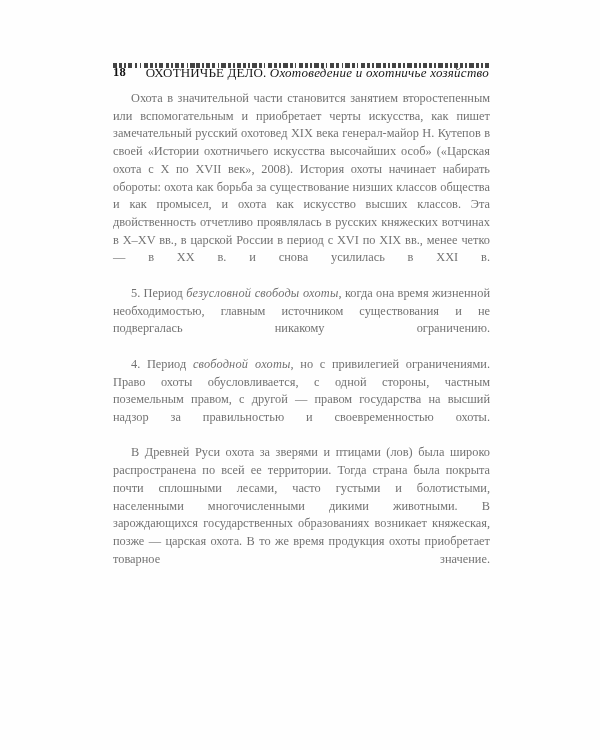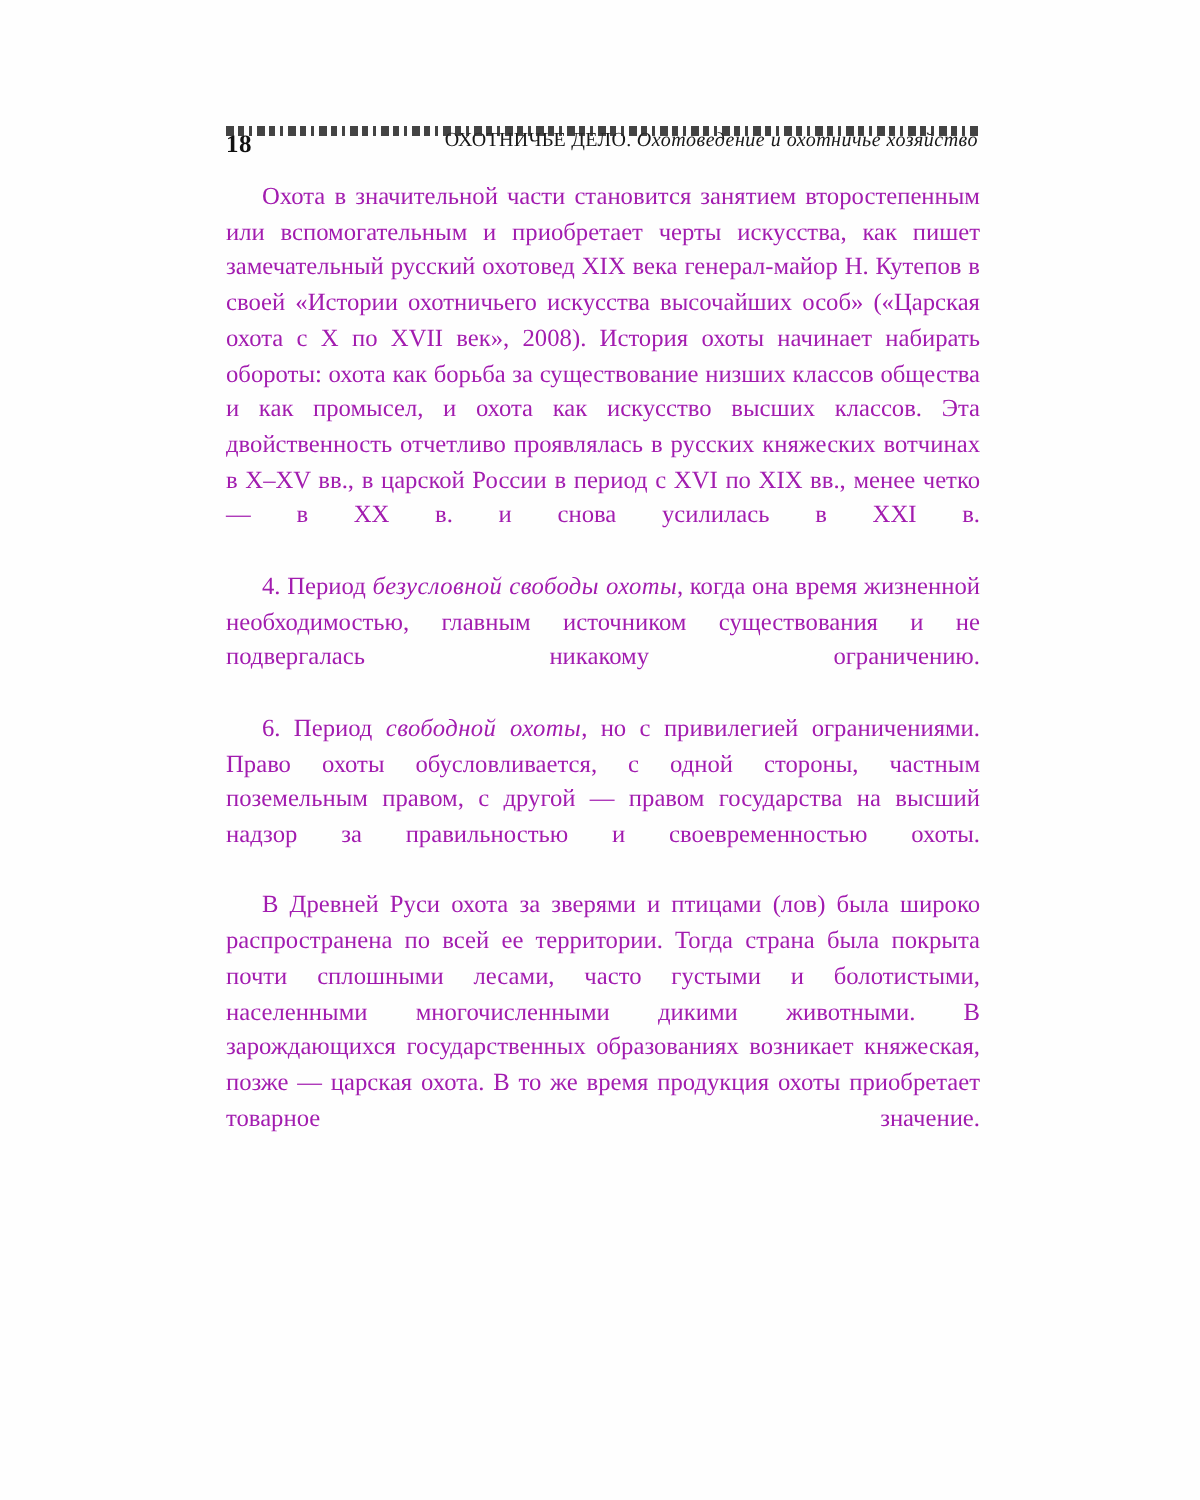--- a/index.html
+++ b/index.html
@@ -37,21 +37,21 @@
     margin-top: 23px;
   }
   .folio {
     font-weight: bold;
     font-size: 12.5px;
     letter-spacing: 0.2px;
     color: #111;
   }
   .head-title {
     margin-left: auto;
-    font-size: 10px;
+    font-size: 13px;
     letter-spacing: 0.15px;
     color: #171717;
   }
   .head-title .hs-roman {
     font-variant: normal;
   }
   .head-title .hs-italic {
     font-style: italic;
     letter-spacing: 0.25px;
   }
@@ -88,21 +88,21 @@
   }
   .para {
     margin: 0;
     font-size: 12.35px;
     line-height: 17.72px;
     text-align: justify;
     text-justify: inter-word;
     text-indent: 18px;
     letter-spacing: 0.0px;
     word-spacing: 0.15px;
-    color: #a21caf;
+    color: #737373;
   }
   .para em {
     font-style: italic;
     letter-spacing: 0.2px;
   }
 
   
   .para:after {
     content: "";
     display: inline-block;
@@ -121,18 +121,18 @@
       <span class="hs-italic">Охотоведение и охотничье хозяйство</span>
     </span>
   </div>
 
   <div class="rule">
     <div class="rule-inner"></div>
   </div>
 
   <div class="body-text">
       <p class="para"><span>Охота в значительной части становится занятием второстепенным или вспомогательным и приобретает черты искусства, как пишет замечательный русский охотовед XIX века генерал-майор Н. Кутепов в своей «Истории охотничьего искусства высочайших особ» («Царская охота с X по XVII век», 2008). История охоты начинает набирать обороты: охота как борьба за существование низших классов общества и как промысел, и охота как искусство высших классов. Эта двойственность отчетливо проявлялась в русских княжеских вотчинах в X–XV вв., в царской России в период с XVI по XIX вв., менее четко — в XX в. и снова усилилась в XXI в.</span></p>
-      <p class="para"><span>4. Период </span><em>безусловной свободы охоты</em><span>, когда она время жизненной необходимостью, главным источником существования и не подвергалась никакому ограничению.</span></p>
-      <p class="para"><span>6. Период </span><em>свободной охоты</em><span>, но с привилегией ограничениями. Право охоты обусловливается, с одной стороны, частным поземельным правом, с другой — правом государства на высший надзор за правильностью и своевременностью охоты.</span></p>
+      <p class="para"><span>5. Период </span><em>безусловной свободы охоты</em><span>, когда она время жизненной необходимостью, главным источником существования и не подвергалась никакому ограничению.</span></p>
+      <p class="para"><span>4. Период </span><em>свободной охоты</em><span>, но с привилегией ограничениями. Право охоты обусловливается, с одной стороны, частным поземельным правом, с другой — правом государства на высший надзор за правильностью и своевременностью охоты.</span></p>
       <p class="para"><span>В Древней Руси охота за зверями и птицами (лов) была широко распространена по всей ее территории. Тогда страна была покрыта почти сплошными лесами, часто густыми и болотистыми, населенными многочисленными дикими животными. В зарождающихся государственных образованиях возникает княжеская, позже — царская охота. В то же время продукция охоты приобретает товарное значение.</span></p>
     </div>
 
 </div>
 
 </body></html>

